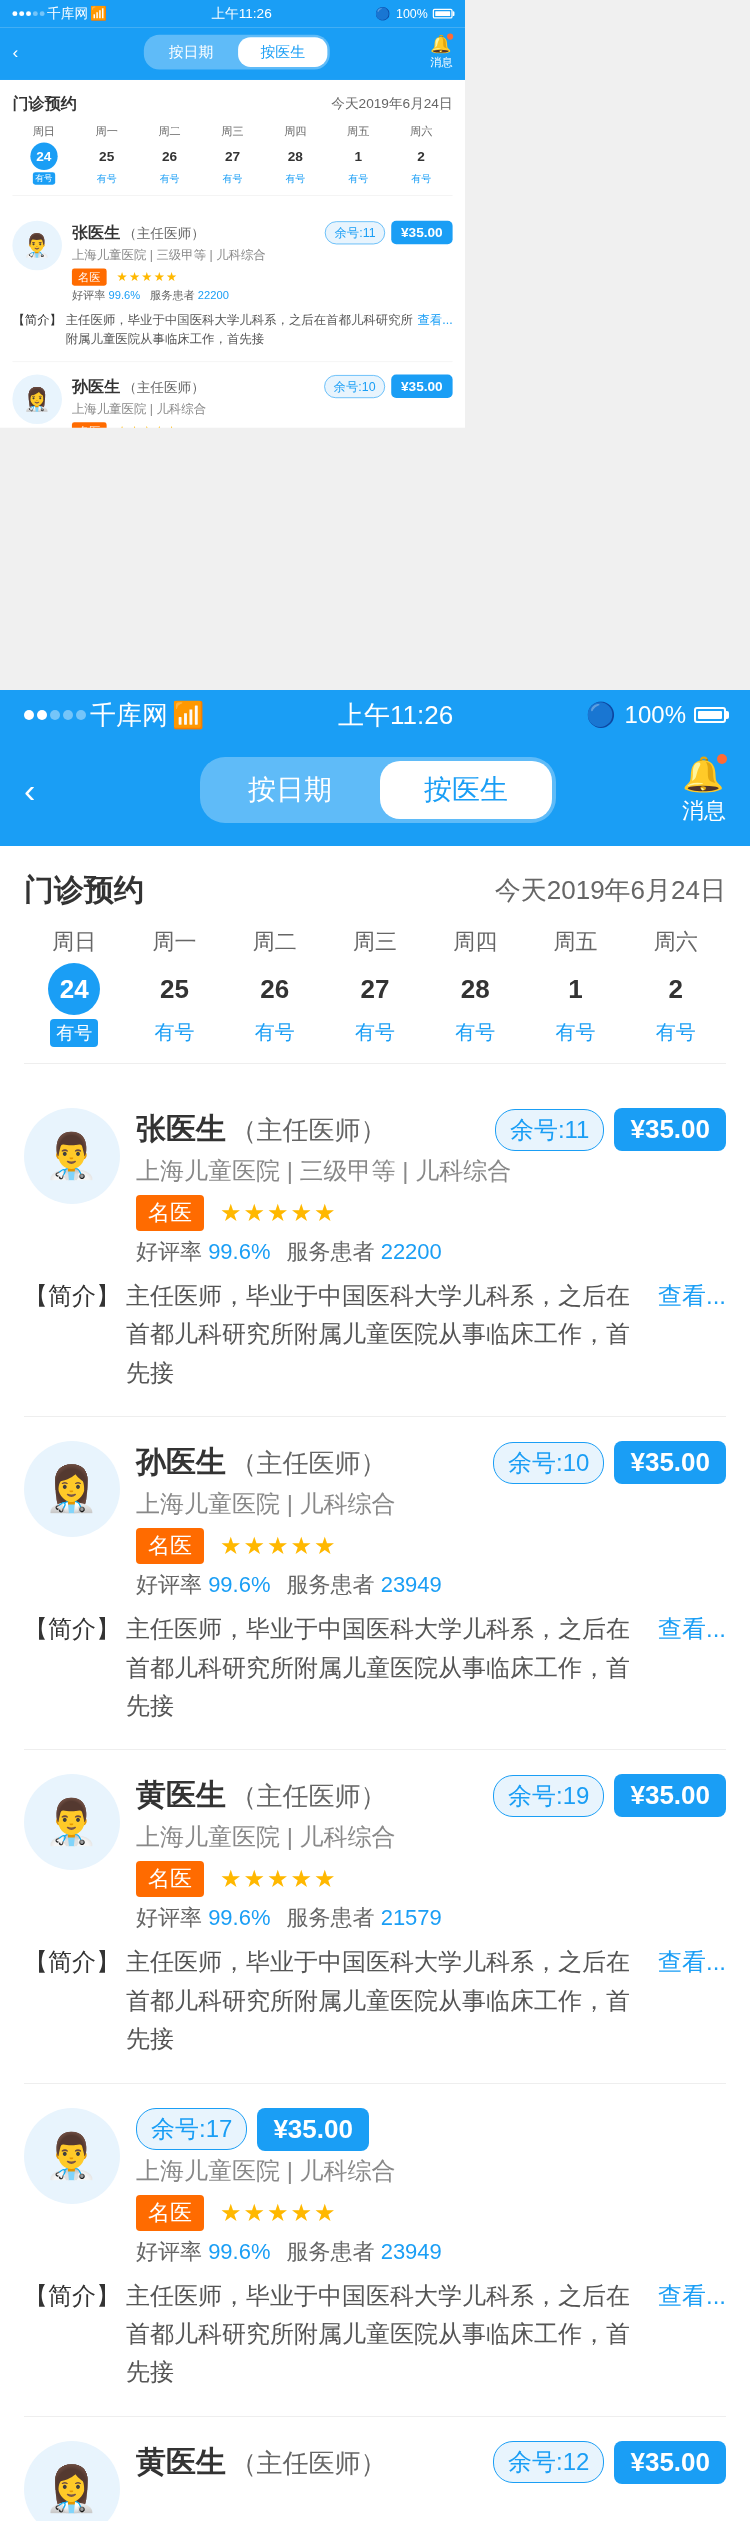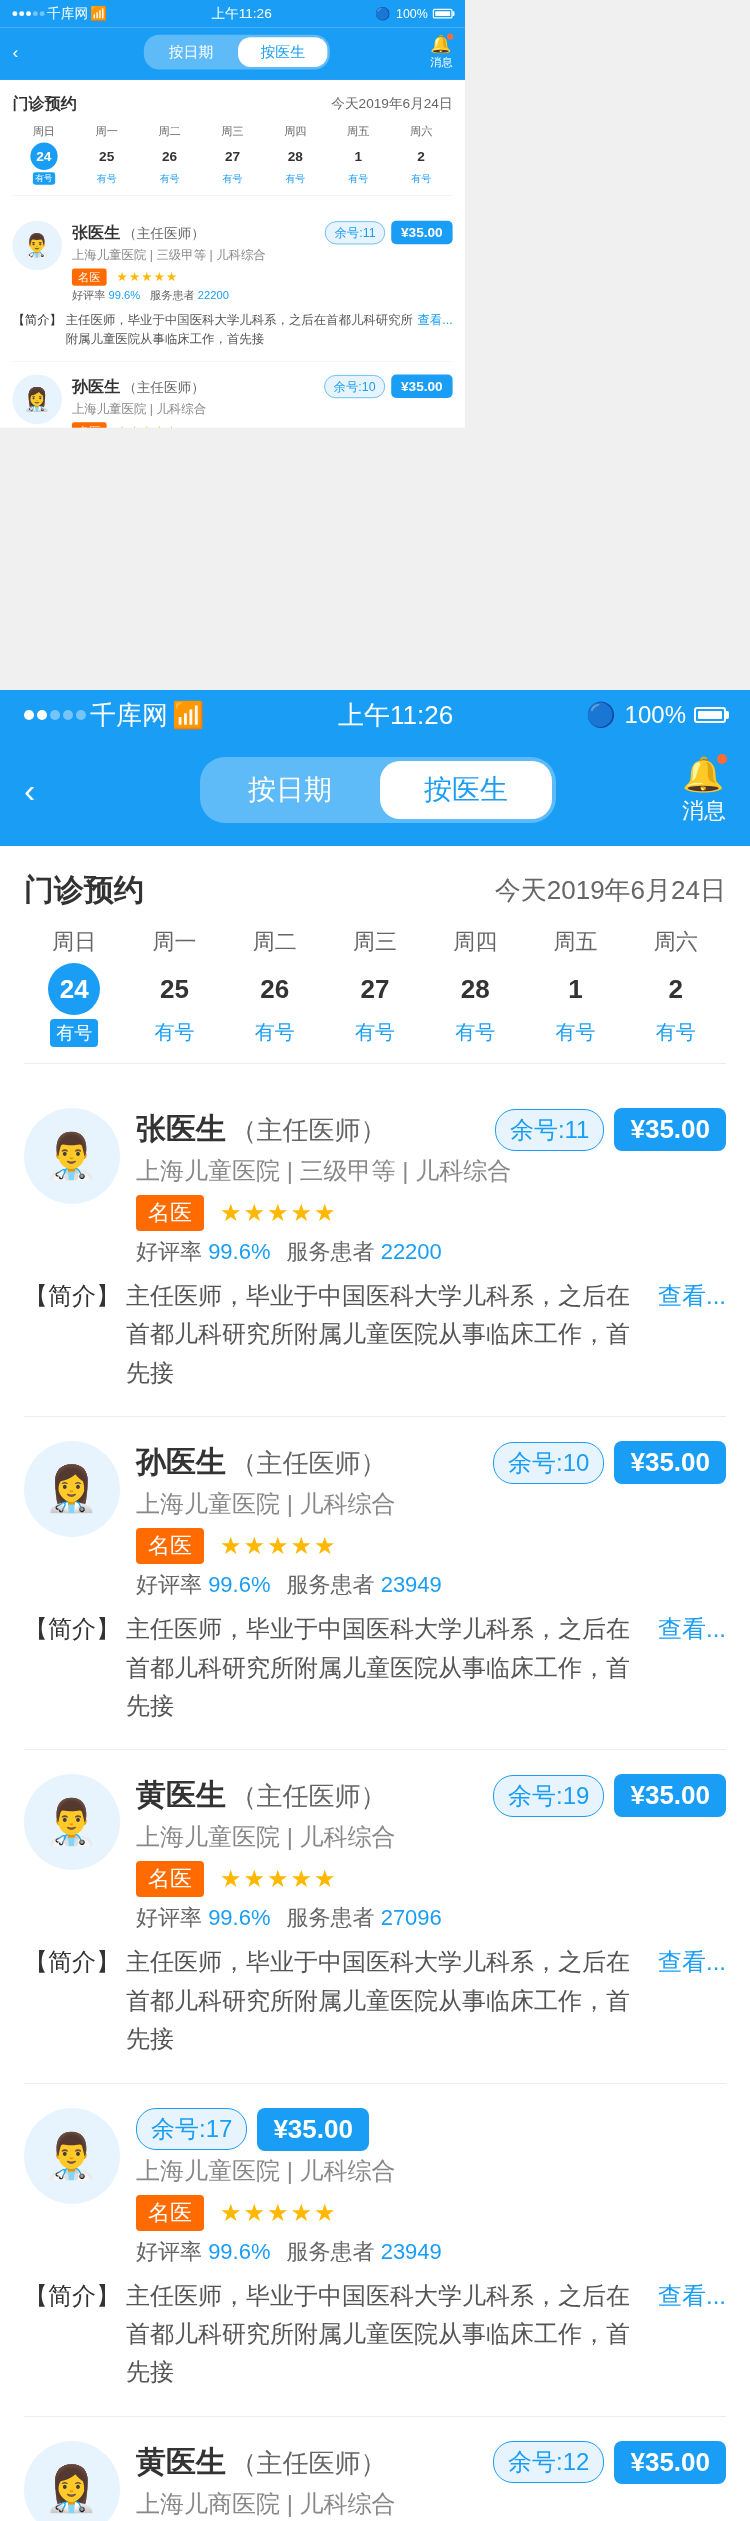--- a/index.html
+++ b/index.html
@@ -736,21 +736,21 @@
               <span class="price-badge">¥35.00</span>
             </div>
           </div>
           <div class="doctor-hospital">上海儿童医院 | 儿科综合</div>
           <div class="doctor-rating-row">
             <span class="famous-badge">名医</span>
             <span class="stars">★★★★★</span>
           </div>
           <div class="doctor-rating-row" style="margin-top:6px;">
             <span class="rating-text">好评率 <span class="rating-number">99.6%</span></span>
-            <span class="rating-text">服务患者 <span class="rating-number">27096</span></span>
+            <span class="rating-text">服务患者 <span class="rating-number">21579</span></span>
           </div>
         </div>
       </div>
       <div class="doctor-intro">
         <span class="intro-label">【简介】</span>
         <span class="intro-text">主任医师，毕业于中国医科大学儿科系，之后在首都儿科研究所附属儿童医院从事临床工作，首先接</span>
         <span class="view-more">查看...</span>
       </div>
     </div>
 
@@ -793,18 +793,17 @@
           <div class="doctor-name-row">
             <span>
               <span class="doctor-name">黄医生</span>
               <span class="doctor-title">（主任医师）</span>
             </span>
             <div class="doctor-slots">
               <span class="slot-badge">余号:12</span>
               <span class="price-badge">¥35.00</span>
             </div>
           </div>
-          <div class="doctor-hospital">上海儿商医院 | 儿科综合</div>
         </div>
       </div>
     </div>
   </div>
 </div>
 
 </body></html>

